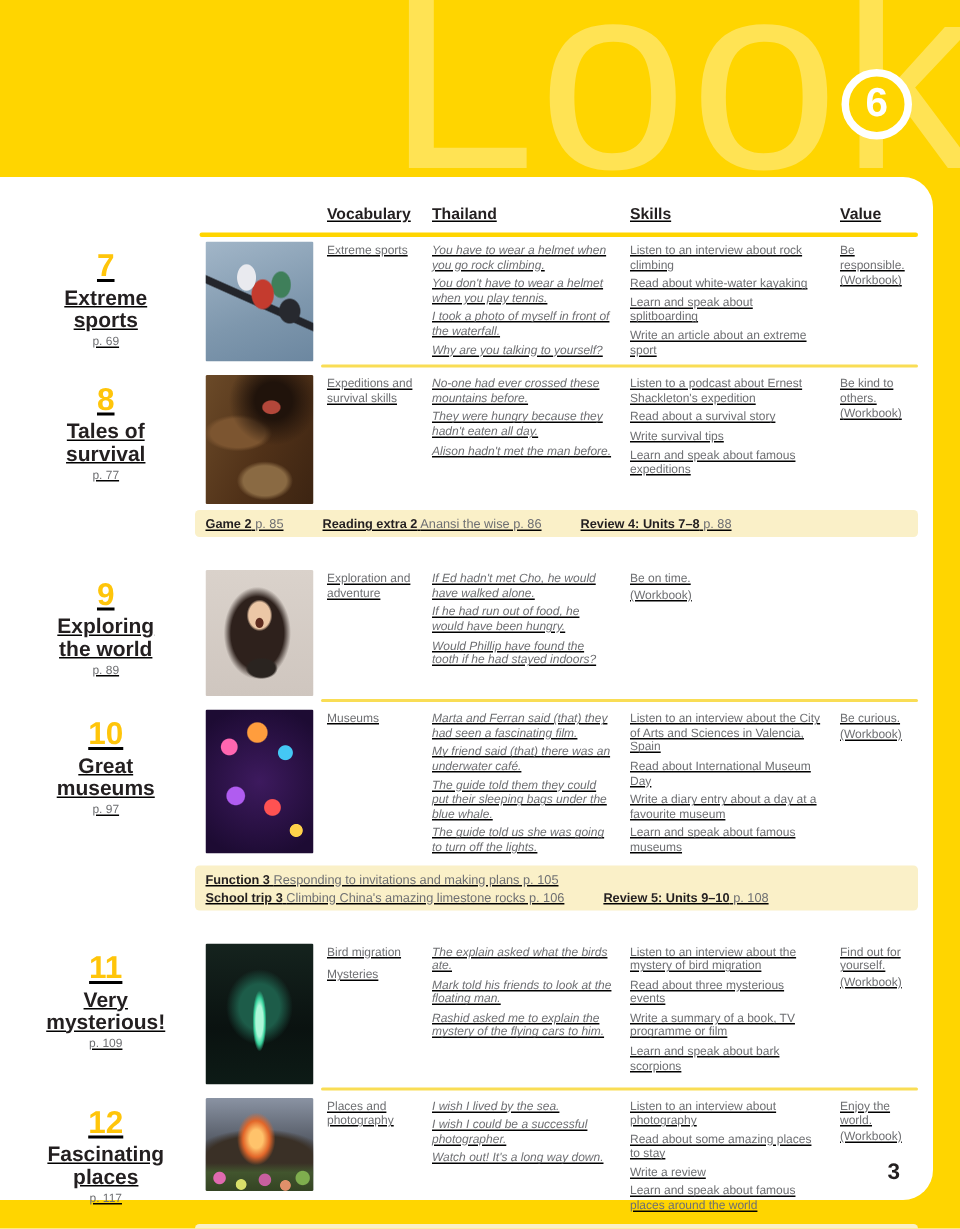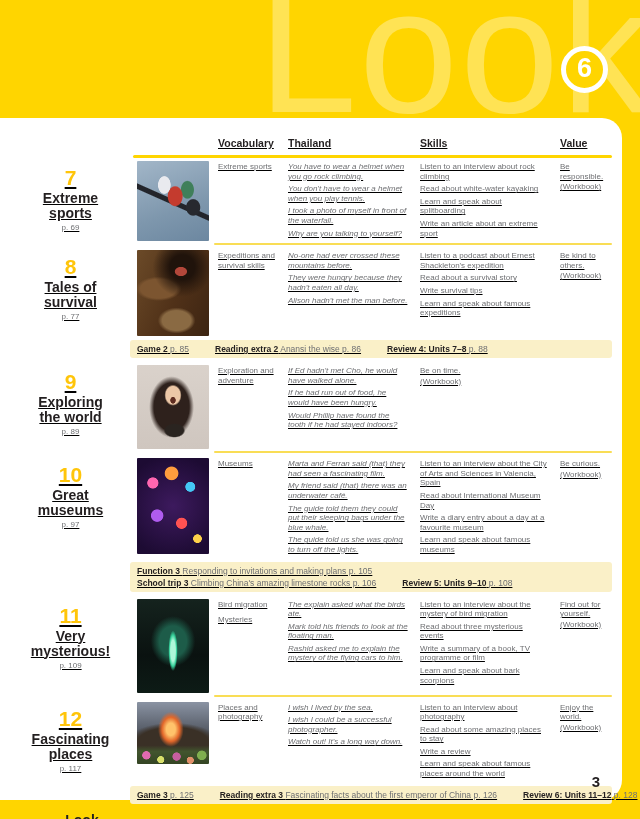--- a/index.html
+++ b/index.html
@@ -35,21 +35,21 @@
   .cell p{margin:0 0 3px;font-size:8px;line-height:9.6px;color:#6e6f72;}
   .vocab{padding-left:9px;padding-right:4px;}
   .vocab p{margin-bottom:6px;}
   .grammar{padding-left:0;}
   .grammar p{font-style:italic;}
   .value{}
   .value p{margin-bottom:1px;}
   .sep{height:2px;background:#F9DD55;margin:2px 10px 2px 214px;border-radius:1px;}
 
   
-  .banner{background:#FAF0C8;border-radius:3px;margin:4px 10px 4px 130px;padding:3px 7px;}
+  .banner{background:#FAF0C8;border-radius:3px;margin:4px 10px 19px 130px;padding:3px 7px;}
   .bline{display:flex;gap:26px;line-height:12px;white-space:nowrap;}
   .seg{font-size:8.5px;}
   .seg b{color:#231f20;}
   .seg span{color:#6e6f72;}
 
   
   .footer{display:flex;margin-top:9px;}
   .flabel{width:60px;margin-left:52px;text-align:center;font-size:14px;font-weight:bold;color:#231f20;line-height:15px;}
   .flines{margin-left:28px;display:flex;flex-direction:column;gap:5px;padding-top:1px;}
   .pagenum{position:absolute;right:22px;bottom:10px;font-size:15px;font-weight:bold;color:#231f20;}

